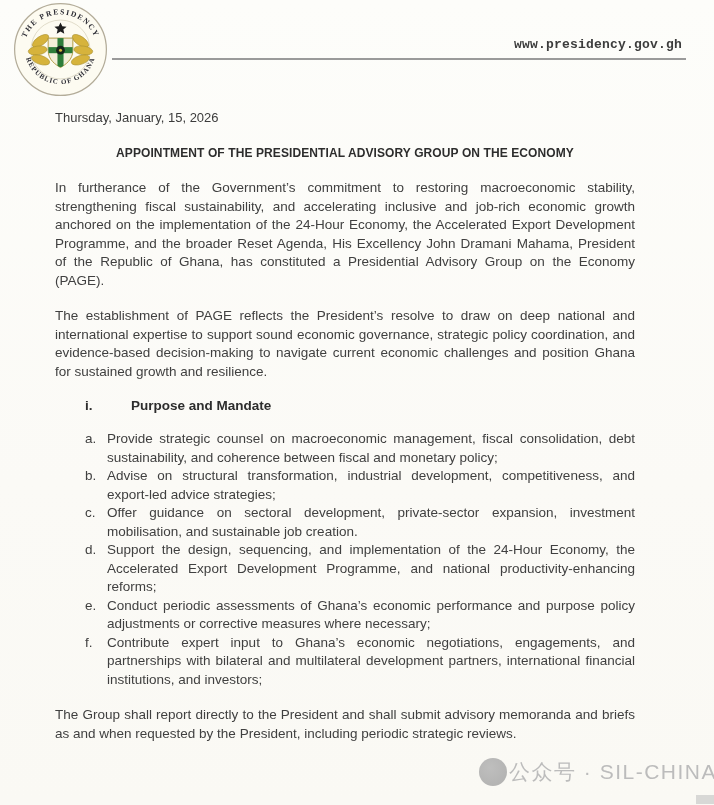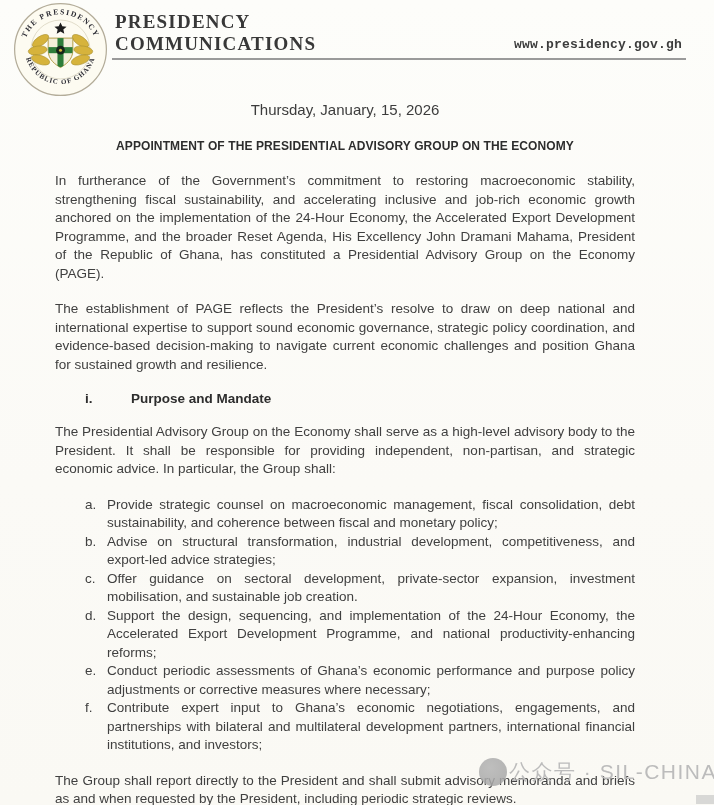--- a/index.html
+++ b/index.html
@@ -36,21 +36,21 @@
   .gold{fill:var(--seal-gold);stroke:var(--seal-gold-dark);stroke-width:.6;}
   .org{position:absolute;left:115px;top:11px;
     font-family:"Liberation Serif", serif;font-weight:700;
     font-size:19px;line-height:22px;letter-spacing:1.2px;color:#383838;}
   .website{position:absolute;right:32px;top:37px;
     font-size:13px;font-weight:700;color:#3c3c3c;letter-spacing:.2px;text-decoration:none;font-family:Liberation Mono, monospace;}
   .header-rule{position:absolute;left:112px;right:28px;top:58px;height:2px;
     background:var(--rule);}
   
   .content{position:absolute;top:86px;left:55px;width:580px;}
-  .date{margin-top:15px;text-align:center;font-size:15px;color:#3c3c3c;}
+  .date{margin-top:24px;text-align:left;font-size:13px;color:#3c3c3c;}
   .title{margin:21px 0 0 0;text-align:center;font-size:12px;font-weight:700;
     color:var(--heading);letter-spacing:.1px;}
   p.para{margin:0;margin-top:17px;font-size:13.5px;line-height:18.5px;
     text-align:justify;text-justify:inter-word;}
   p.para.first{margin-top:19px;}
   .section-heading{margin-top:17px;font-size:13.5px;font-weight:700;color:var(--heading);
     display:flex;}
   .section-number{margin-left:30px;width:46px;}
   .mandate-list{margin-top:17px;}
   .mandate-item{display:flex;font-size:13.5px;line-height:18.5px;}
@@ -99,24 +99,20 @@
         <path d="M37,38 h26 v13 c0,10 -8,15 -13,18 c-5,-3 -13,-8 -13,-18 Z" fill="#f3eed9" stroke="var(--seal-gold-dark)" stroke-width="0.9"></path>
         <g clip-path="url(#shieldClip)">
           <rect x="46.8" y="38" width="6.4" height="31" fill="var(--seal-green)"></rect>
           <rect x="37" y="47.5" width="26" height="6.4" fill="var(--seal-green)"></rect>
           <circle cx="50" cy="50.7" r="4.6" fill="#15241a"></circle>
           <circle cx="50" cy="50.7" r="1.6" fill="var(--seal-gold)"></circle>
         </g>
       </g>
     </svg>
 
-    <div class="org">
-      <div>PRESIDENCY</div>
-      <div>COMMUNICATIONS</div>
-    </div>
 
     <a class="website" href="#">www.presidency.gov.gh</a>
 
     <div class="header-rule"></div>
   </div>
 
   <div class="content">
 
     <div class="date">Thursday, January, 15, 2026</div>
 
@@ -124,21 +120,20 @@
 
     <p class="para first">In furtherance of the Government’s commitment to restoring macroeconomic stability, strengthening fiscal sustainability, and accelerating inclusive and job-rich economic growth anchored on the implementation of the 24-Hour Economy, the Accelerated Export Development Programme, and the broader Reset Agenda, His Excellency John Dramani Mahama, President of the Republic of Ghana, has constituted a Presidential Advisory Group on the Economy (PAGE).</p>
 
     <p class="para">The establishment of PAGE reflects the President’s resolve to draw on deep national and international expertise to support sound economic governance, strategic policy coordination, and evidence-based decision-making to navigate current economic challenges and position Ghana for sustained growth and resilience.</p>
 
     <div class="section-heading">
       <span class="section-number">i.</span>
       <span>Purpose and Mandate</span>
     </div>
 
-    <p class="para">The Presidential Advisory Group on the Economy shall serve as a high-level advisory body to the President. It shall be responsible for providing independent, non-partisan, and strategic economic advice. In particular, the Group shall:</p>
 
     <div class="mandate-list">
         <div class="mandate-item">
     <span class="li-marker">a.</span>
     <span class="li-text">Provide strategic counsel on macroeconomic management, fiscal consolidation, debt sustainability, and coherence between fiscal and monetary policy;</span>
   </div>
         <div class="mandate-item">
     <span class="li-marker">b.</span>
     <span class="li-text">Advise on structural transformation, industrial development, competitiveness, and export-led advice strategies;</span>
   </div>

